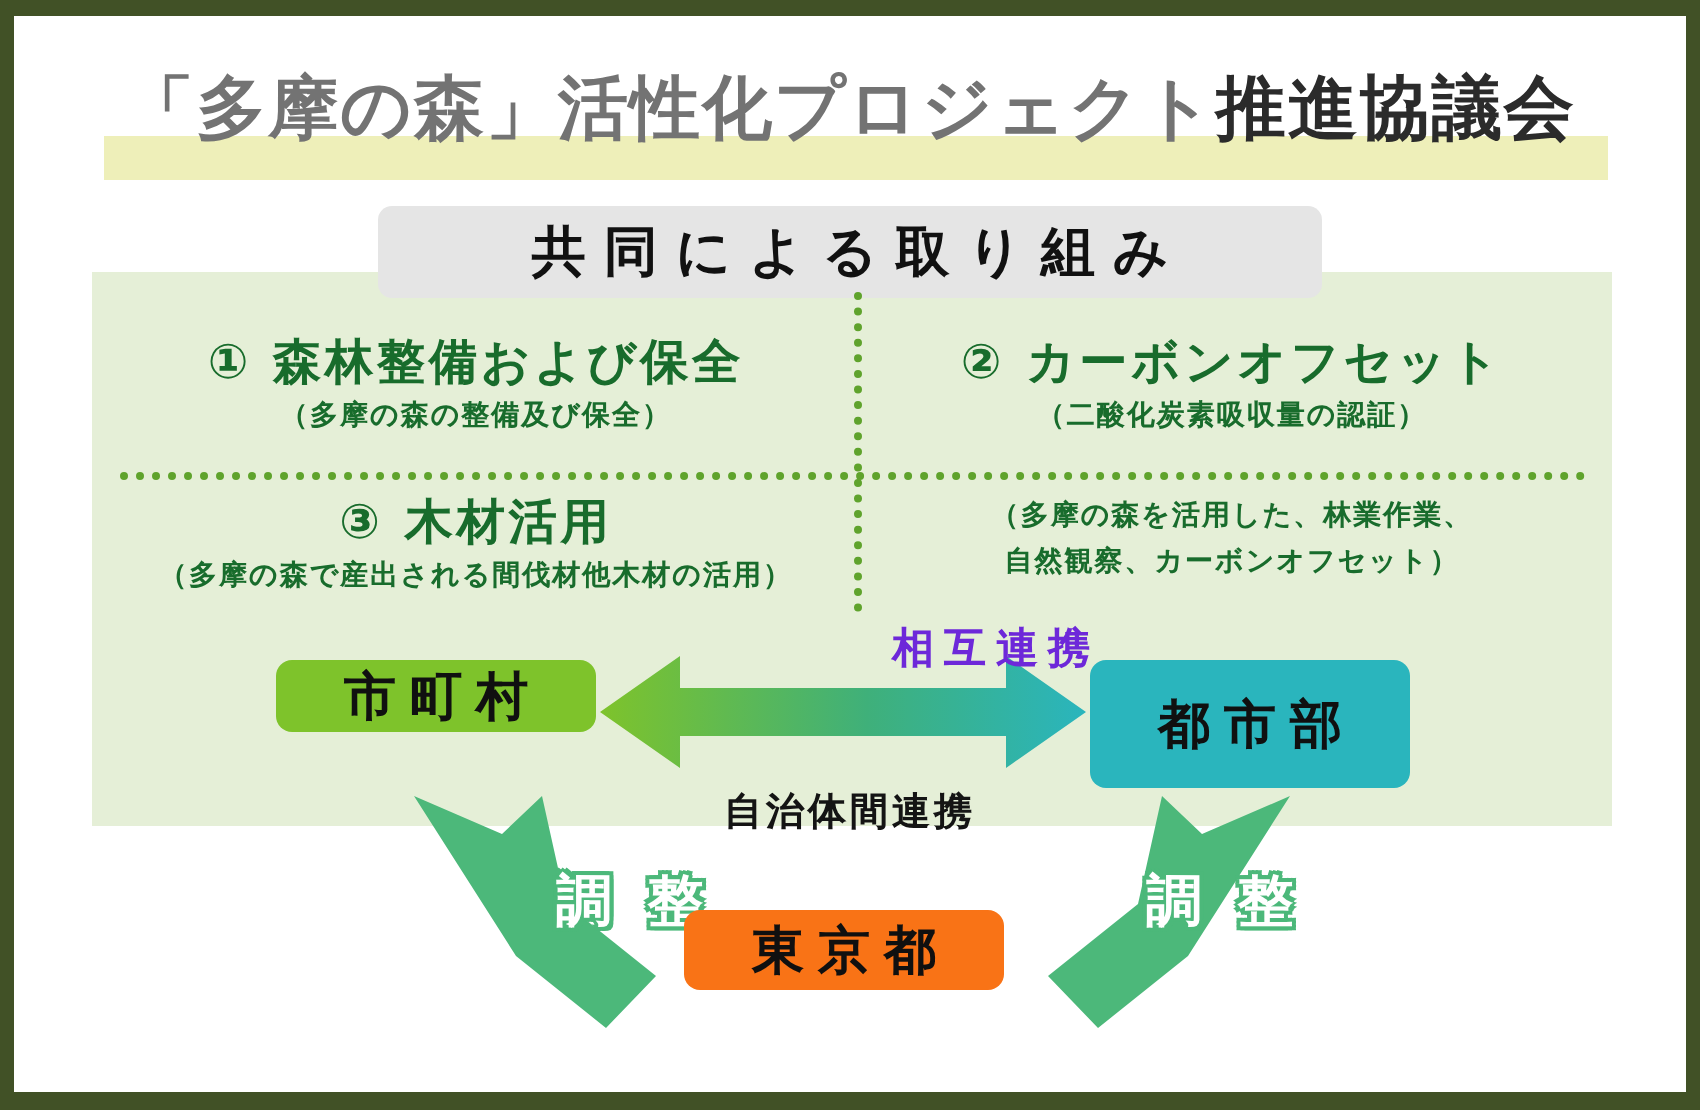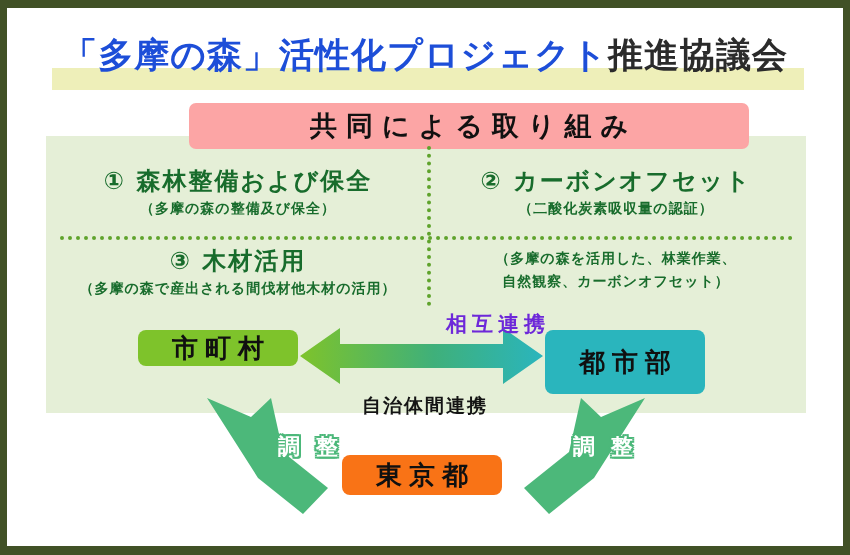--- a/index.html
+++ b/index.html
@@ -40,29 +40,29 @@
     position: absolute;
     left: 0; top: 0;
     width: 850px;
     text-align: center;
     font-size: 35px;
     font-weight: bold;
     line-height: 58px;
     letter-spacing: 1px;
     white-space: nowrap;
   }
-  .title-pink { color: #1d4ed8; }
+  .title-pink { color: #737373; }
   .title-dark { color: #2b2b2b; }
 
   
   #joint-header {
     position: absolute;
     left: 189px; top: 103px;
-    width: 560px; height: 46px;
-    background: #fca5a5;
+    width: 472px; height: 46px;
+    background: #e5e5e5;
     border-radius: 7px;
     display: flex;
     align-items: center;
     justify-content: center;
   }
   #joint-header-label {
     color: #111111;
     font-size: 27px;
     font-weight: bold;
     letter-spacing: 9px;
@@ -173,21 +173,21 @@
     text-align: center;
     color: #141414;
     font-size: 19px;
     font-weight: bold;
     letter-spacing: 2px;
     white-space: nowrap;
   }
   .label-adjust {
     position: absolute;
     color: #ffffff;
-    font-size: 22px;
+    font-size: 28px;
     font-weight: bold;
     letter-spacing: 4px;
     white-space: nowrap;
     text-shadow:
       -2px -2px 0 #4cb87a,  2px -2px 0 #4cb87a,
       -2px  2px 0 #4cb87a,  2px  2px 0 #4cb87a,
        0px -2px 0 #4cb87a,  0px  2px 0 #4cb87a,
       -2px  0px 0 #4cb87a,  2px  0px 0 #4cb87a;
     padding-left: 40px;
   }

